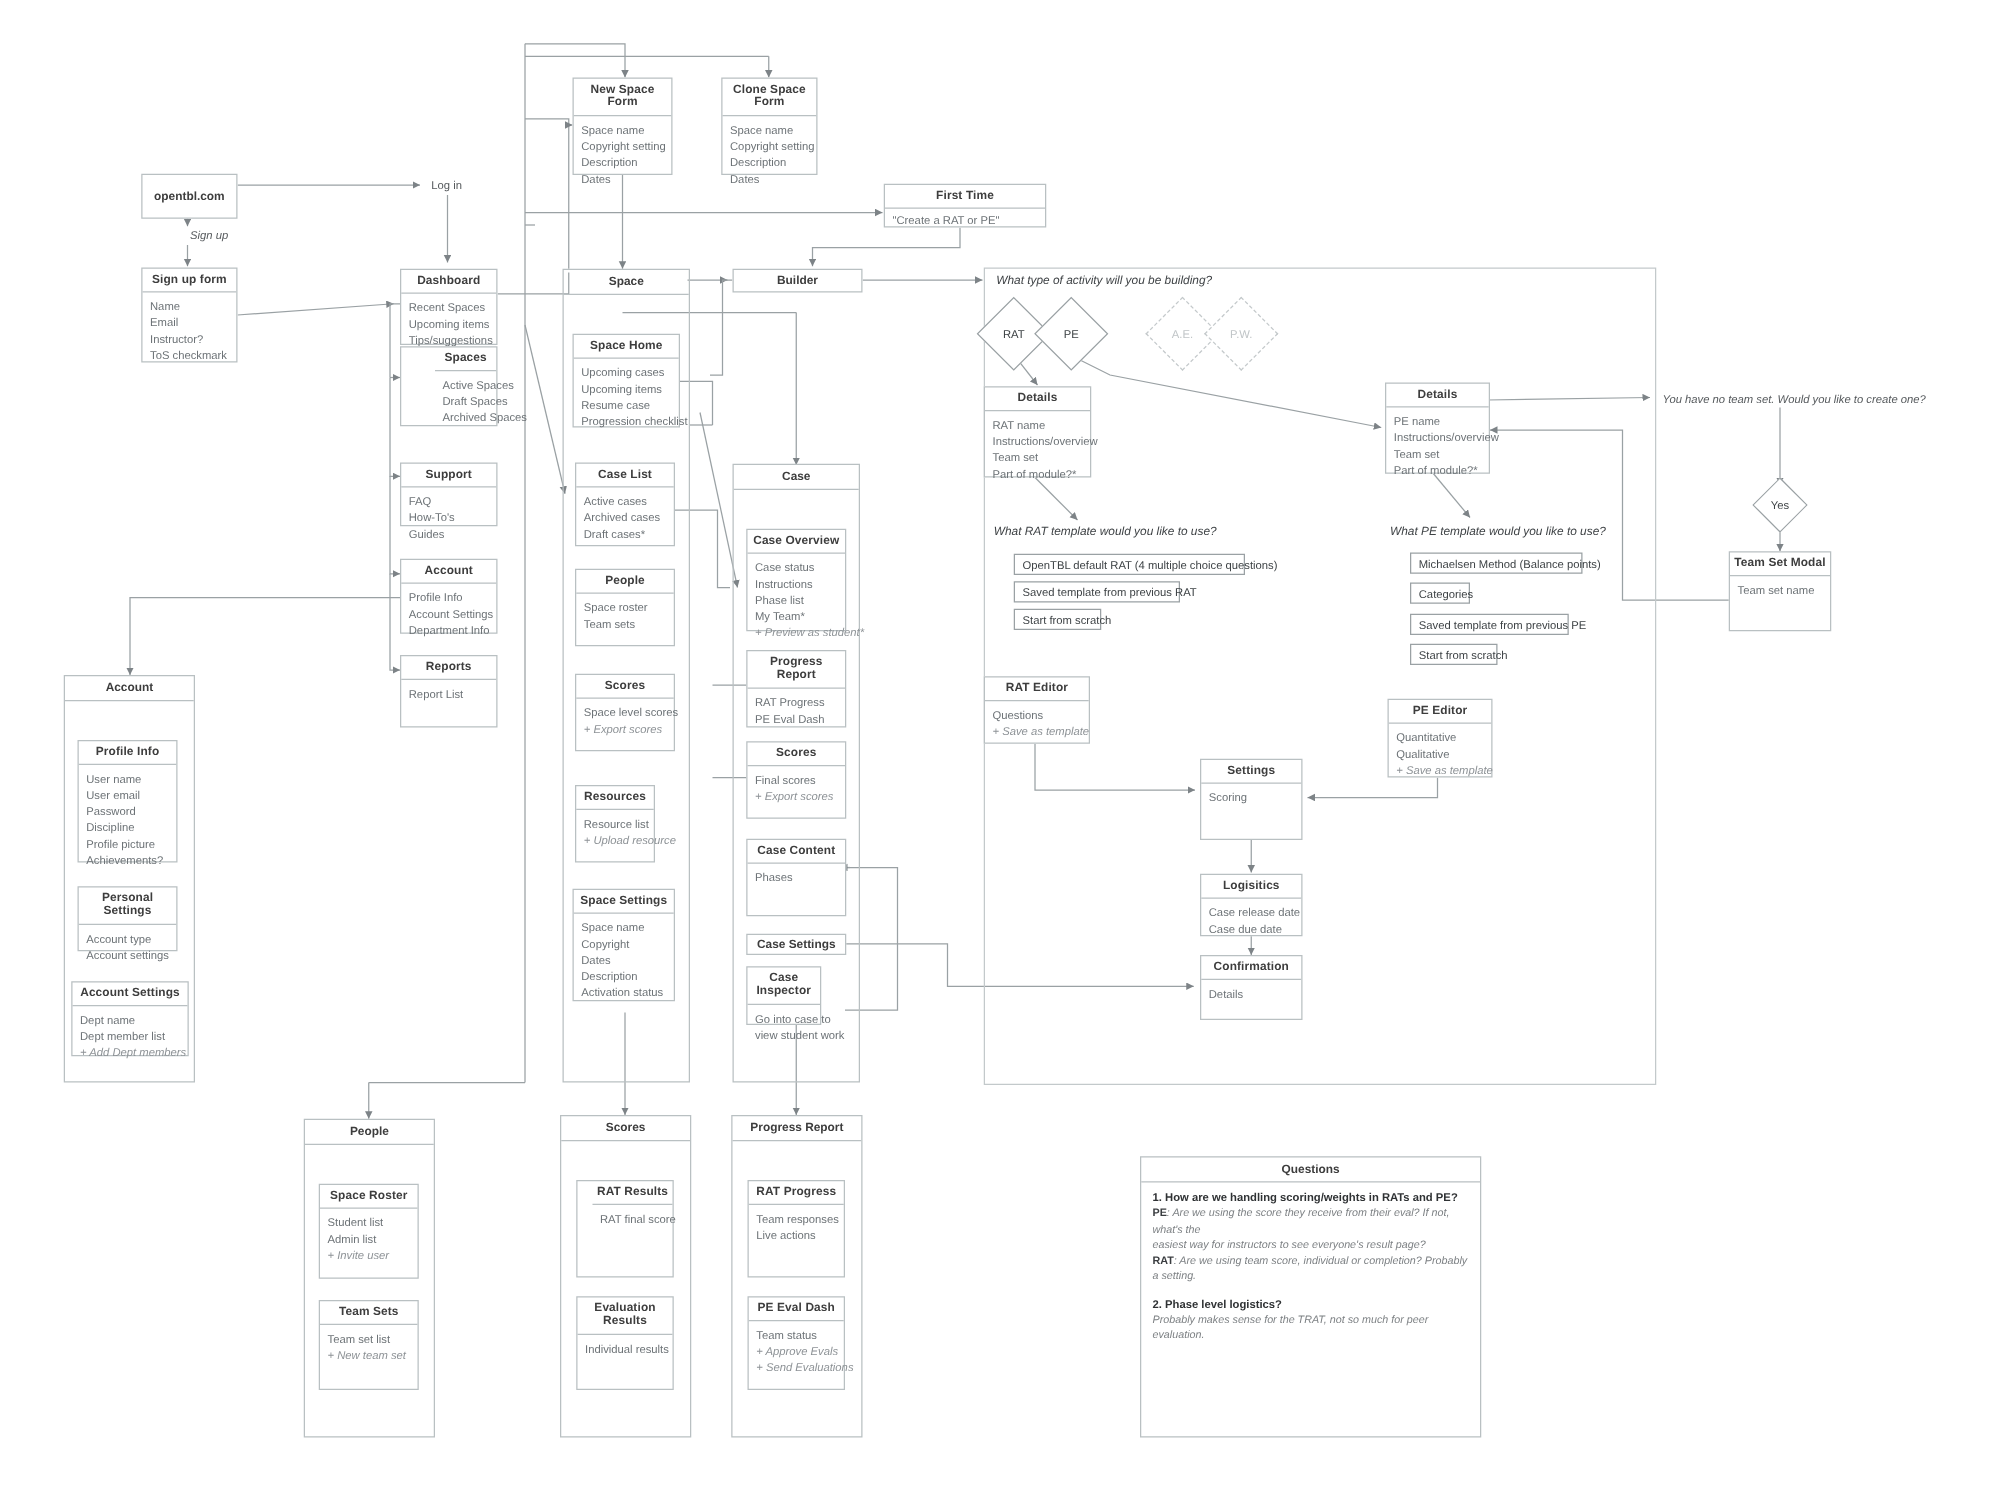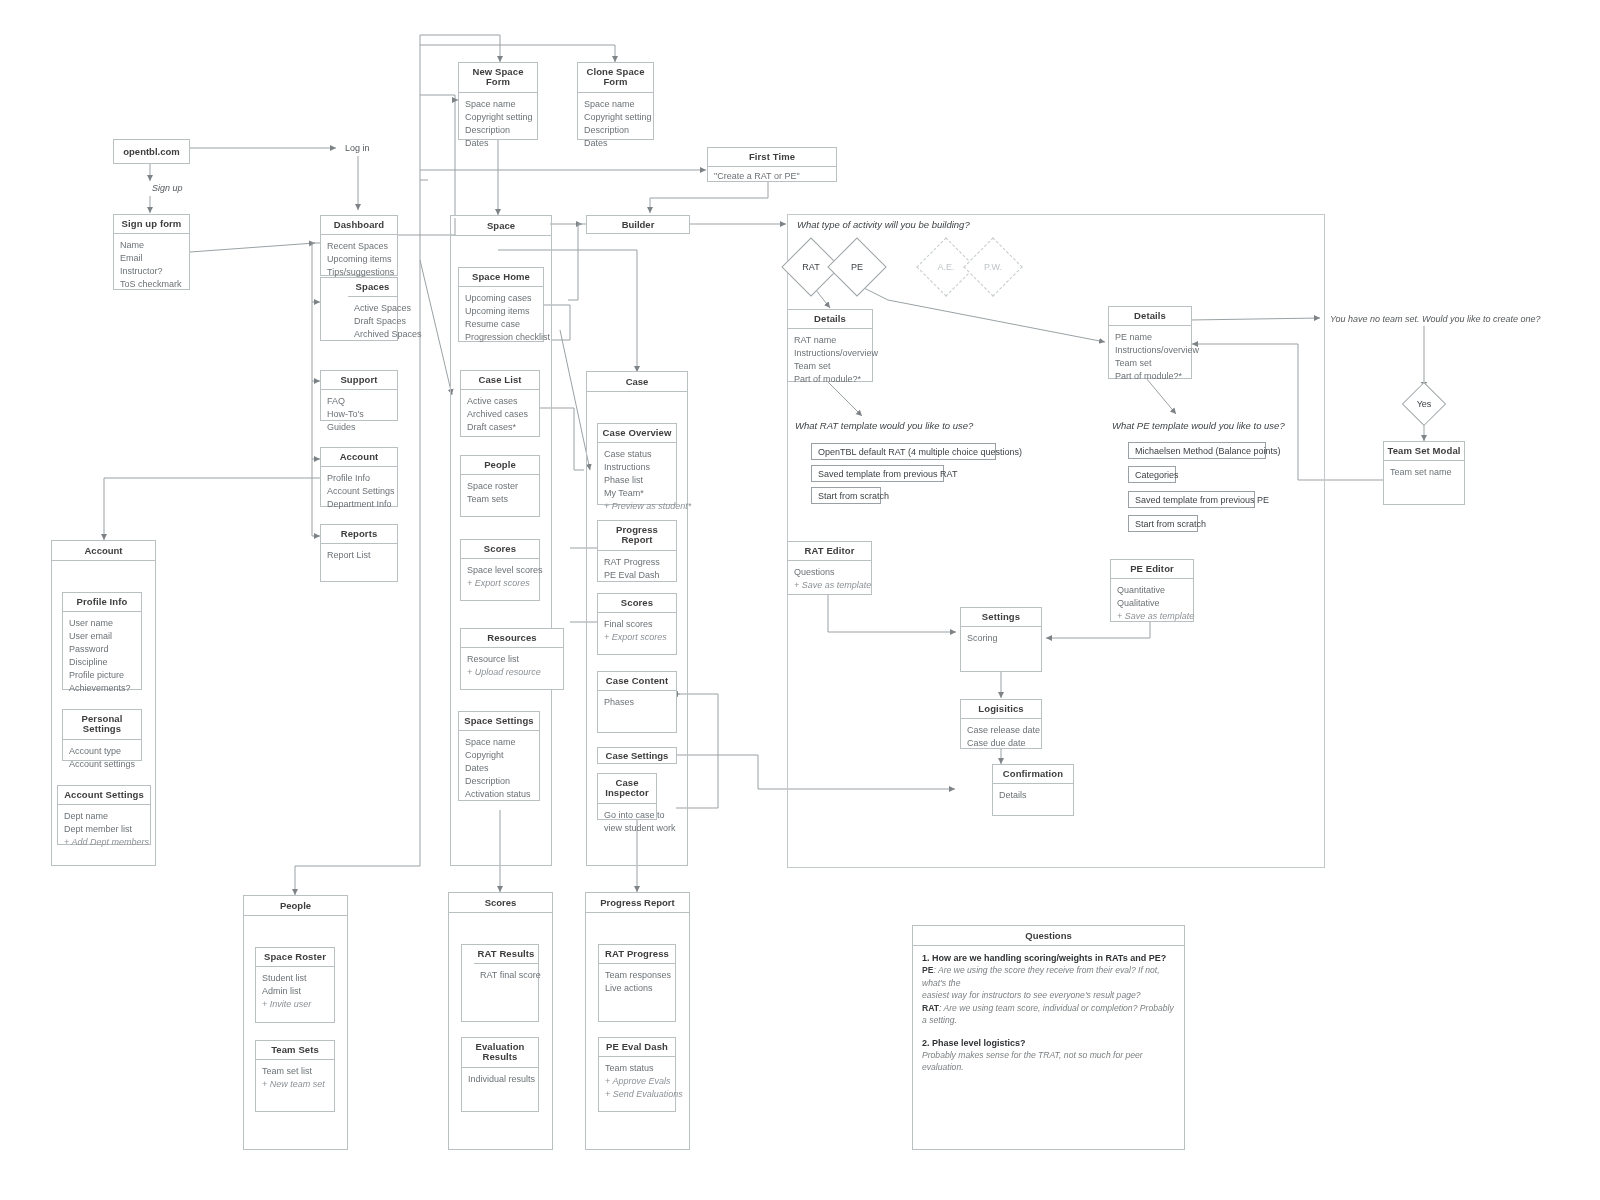--- a/index.html
+++ b/index.html
@@ -149,21 +149,21 @@
       <path d="M1190,320 L1320,318" marker-end="url(#ah)"></path>
 
       <path d="M1424,326 L1424,388" marker-end="url(#ah)"></path>
 
       <path d="M1424,420 L1424,441" marker-end="url(#ah)"></path>
 
       <path d="M1384,480 L1298,480 L1298,344 L1192,344" marker-end="url(#ah)"></path>
     </g>
   </svg>
 
-  <div class="node nohdr" style="left:113px;top:139px;width:77px;height:25px;align-items:center;">
+  <div class="node nohdr" style="left:113px;top:139px;width:77px;height:36px;align-items:center;">
     <span class="only">opentbl.com</span>
   </div>
   <div class="label" style="left:345px;top:143px;">Log in</div>
   <div class="label it" style="left:136px;top:183px;margin-left:16px;">Sign up</div>
 
   <div class="node" style="left:113px;top:214px;width:77px;height:76px;">
     <div class="hdr">Sign up form</div>
     <div class="body">
       <div class="row">Name</div>
       <div class="row">Email</div>
@@ -299,21 +299,21 @@
       <div class="row">Team sets</div>
     </div>
   </div>
   <div class="node" style="left:460px;top:539px;width:80px;height:62px;">
     <div class="hdr">Scores</div>
     <div class="body">
       <div class="row">Space level scores</div>
       <div class="row it">+ Export scores</div>
     </div>
   </div>
-  <div class="node" style="left:460px;top:628px;width:104px;height:62px;">
+  <div class="node" style="left:460px;top:628px;width:64px;height:62px;">
     <div class="hdr">Resources</div>
     <div class="body">
       <div class="row">Resource list</div>
       <div class="row it">+ Upload resource</div>
     </div>
   </div>
   <div class="node" style="left:458px;top:711px;width:82px;height:90px;">
     <div class="hdr">Space Settings</div>
     <div class="body">
       <div class="row">Space name</div>
@@ -447,21 +447,21 @@
       <div class="row">Scoring</div>
     </div>
   </div>
   <div class="node" style="left:960px;top:699px;width:82px;height:50px;">
     <div class="hdr">Logisitics</div>
     <div class="body">
       <div class="row">Case release date</div>
       <div class="row">Case due date</div>
     </div>
   </div>
-  <div class="node" style="left:960px;top:764px;width:82px;height:52px;margin-left:32px;">
+  <div class="node" style="left:960px;top:764px;width:82px;height:52px;">
     <div class="hdr">Confirmation</div>
     <div class="body">
       <div class="row">Details</div>
     </div>
   </div>
 
   <div class="label it" style="left:1330px;top:314px;">You have no team set. Would you like to create one?</div>
   <div class="dia" style="left:1404px;top:388px;width:40px;height:32px;">
     <div class="sq" style="transform:rotate(45deg) scale(0.78,0.98);"></div>
     <div class="txt">Yes</div>

